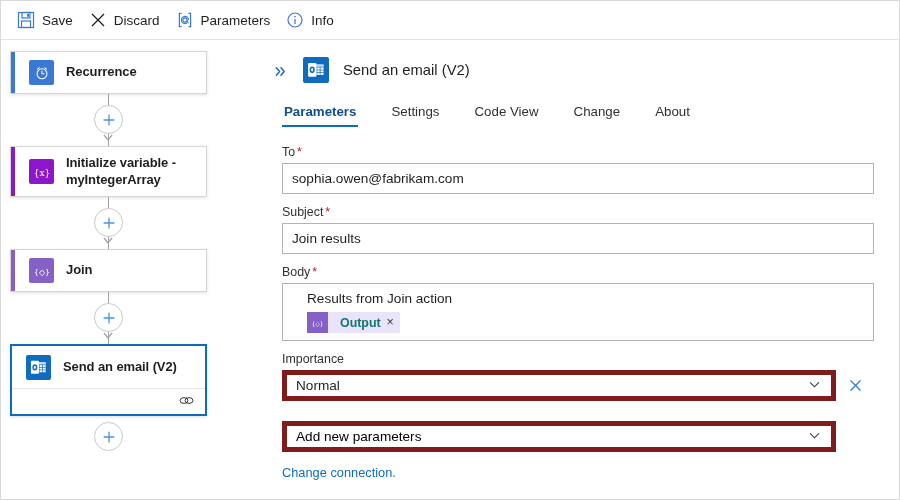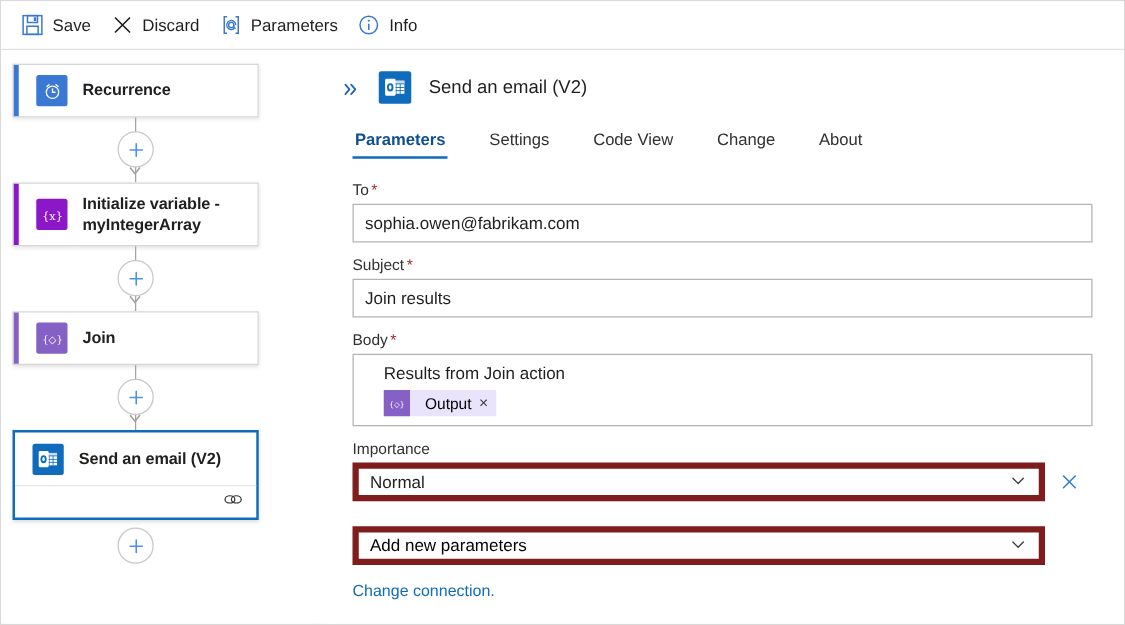--- a/index.html
+++ b/index.html
@@ -147,21 +147,21 @@
   }
   .tline { line-height:18px; margin-bottom:4px; }
   .token {
     display:inline-flex; align-items:center; background:#e9e4fb;
     height:21px; border-radius:1px; padding-right:6px;
   }
   .token-ico {
     width:21px; height:21px; flex:none; background:#8661c5;
     display:flex; align-items:center; justify-content:center;
   }
-  .token-lbl { font-size:12.4px; color:#000000; padding:0 6px 0 12px; }
+  .token-lbl { font-size:12.4px; color:#0f766e; padding:0 6px 0 12px;font-weight:bold; }
   .token-x { font-size:12.5px; color:#3b3a39; cursor:pointer; line-height:1; }
 
   .select-row { display:flex; align-items:center; gap:0; }
   .fselect {
     flex:1; height:31px; border:5px solid #7f1d1d; background:#ffffff;
     display:flex; align-items:center; justify-content:space-between;
     padding:0 10px 0 9px; font-size:13.6px; color:#201f1e; cursor:pointer;
   }
   .fselect.placeholder { color:#000000; }
   .del-x {

